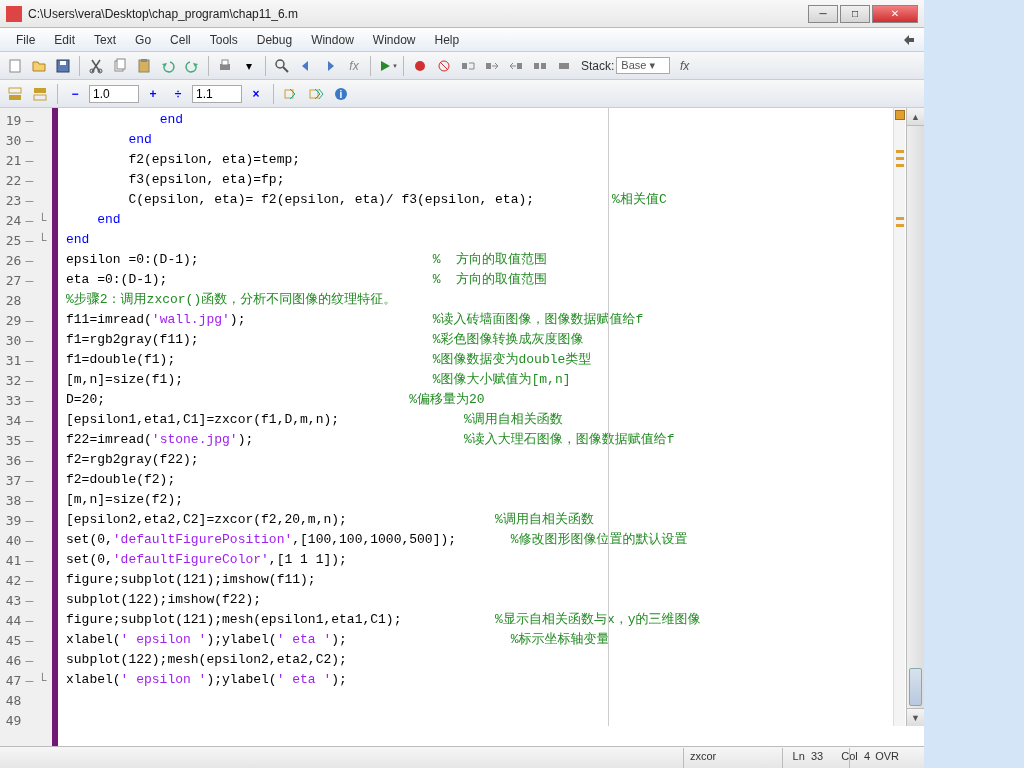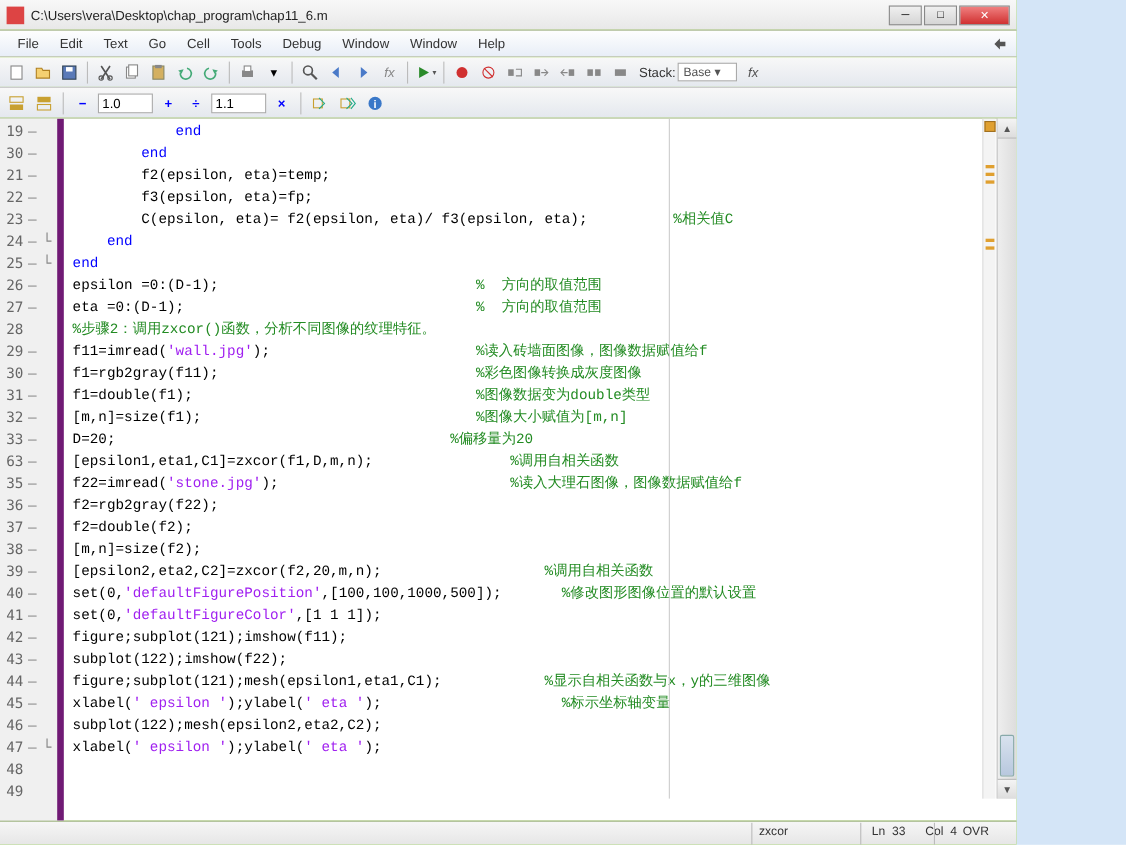--- a/index.html
+++ b/index.html
@@ -323,21 +323,21 @@
           <span class="gnum">32</span>
           <span class="gdash">—</span>
           <span class="fold"></span>
         </div>
         <div class="gline">
           <span class="gnum">33</span>
           <span class="gdash">—</span>
           <span class="fold"></span>
         </div>
         <div class="gline">
-          <span class="gnum">63</span>
+          <span class="gnum">34</span>
           <span class="gdash">—</span>
           <span class="fold"></span>
         </div>
         <div class="gline">
           <span class="gnum">35</span>
           <span class="gdash">—</span>
           <span class="fold"></span>
         </div>
         <div class="gline">
           <span class="gnum">36</span>

